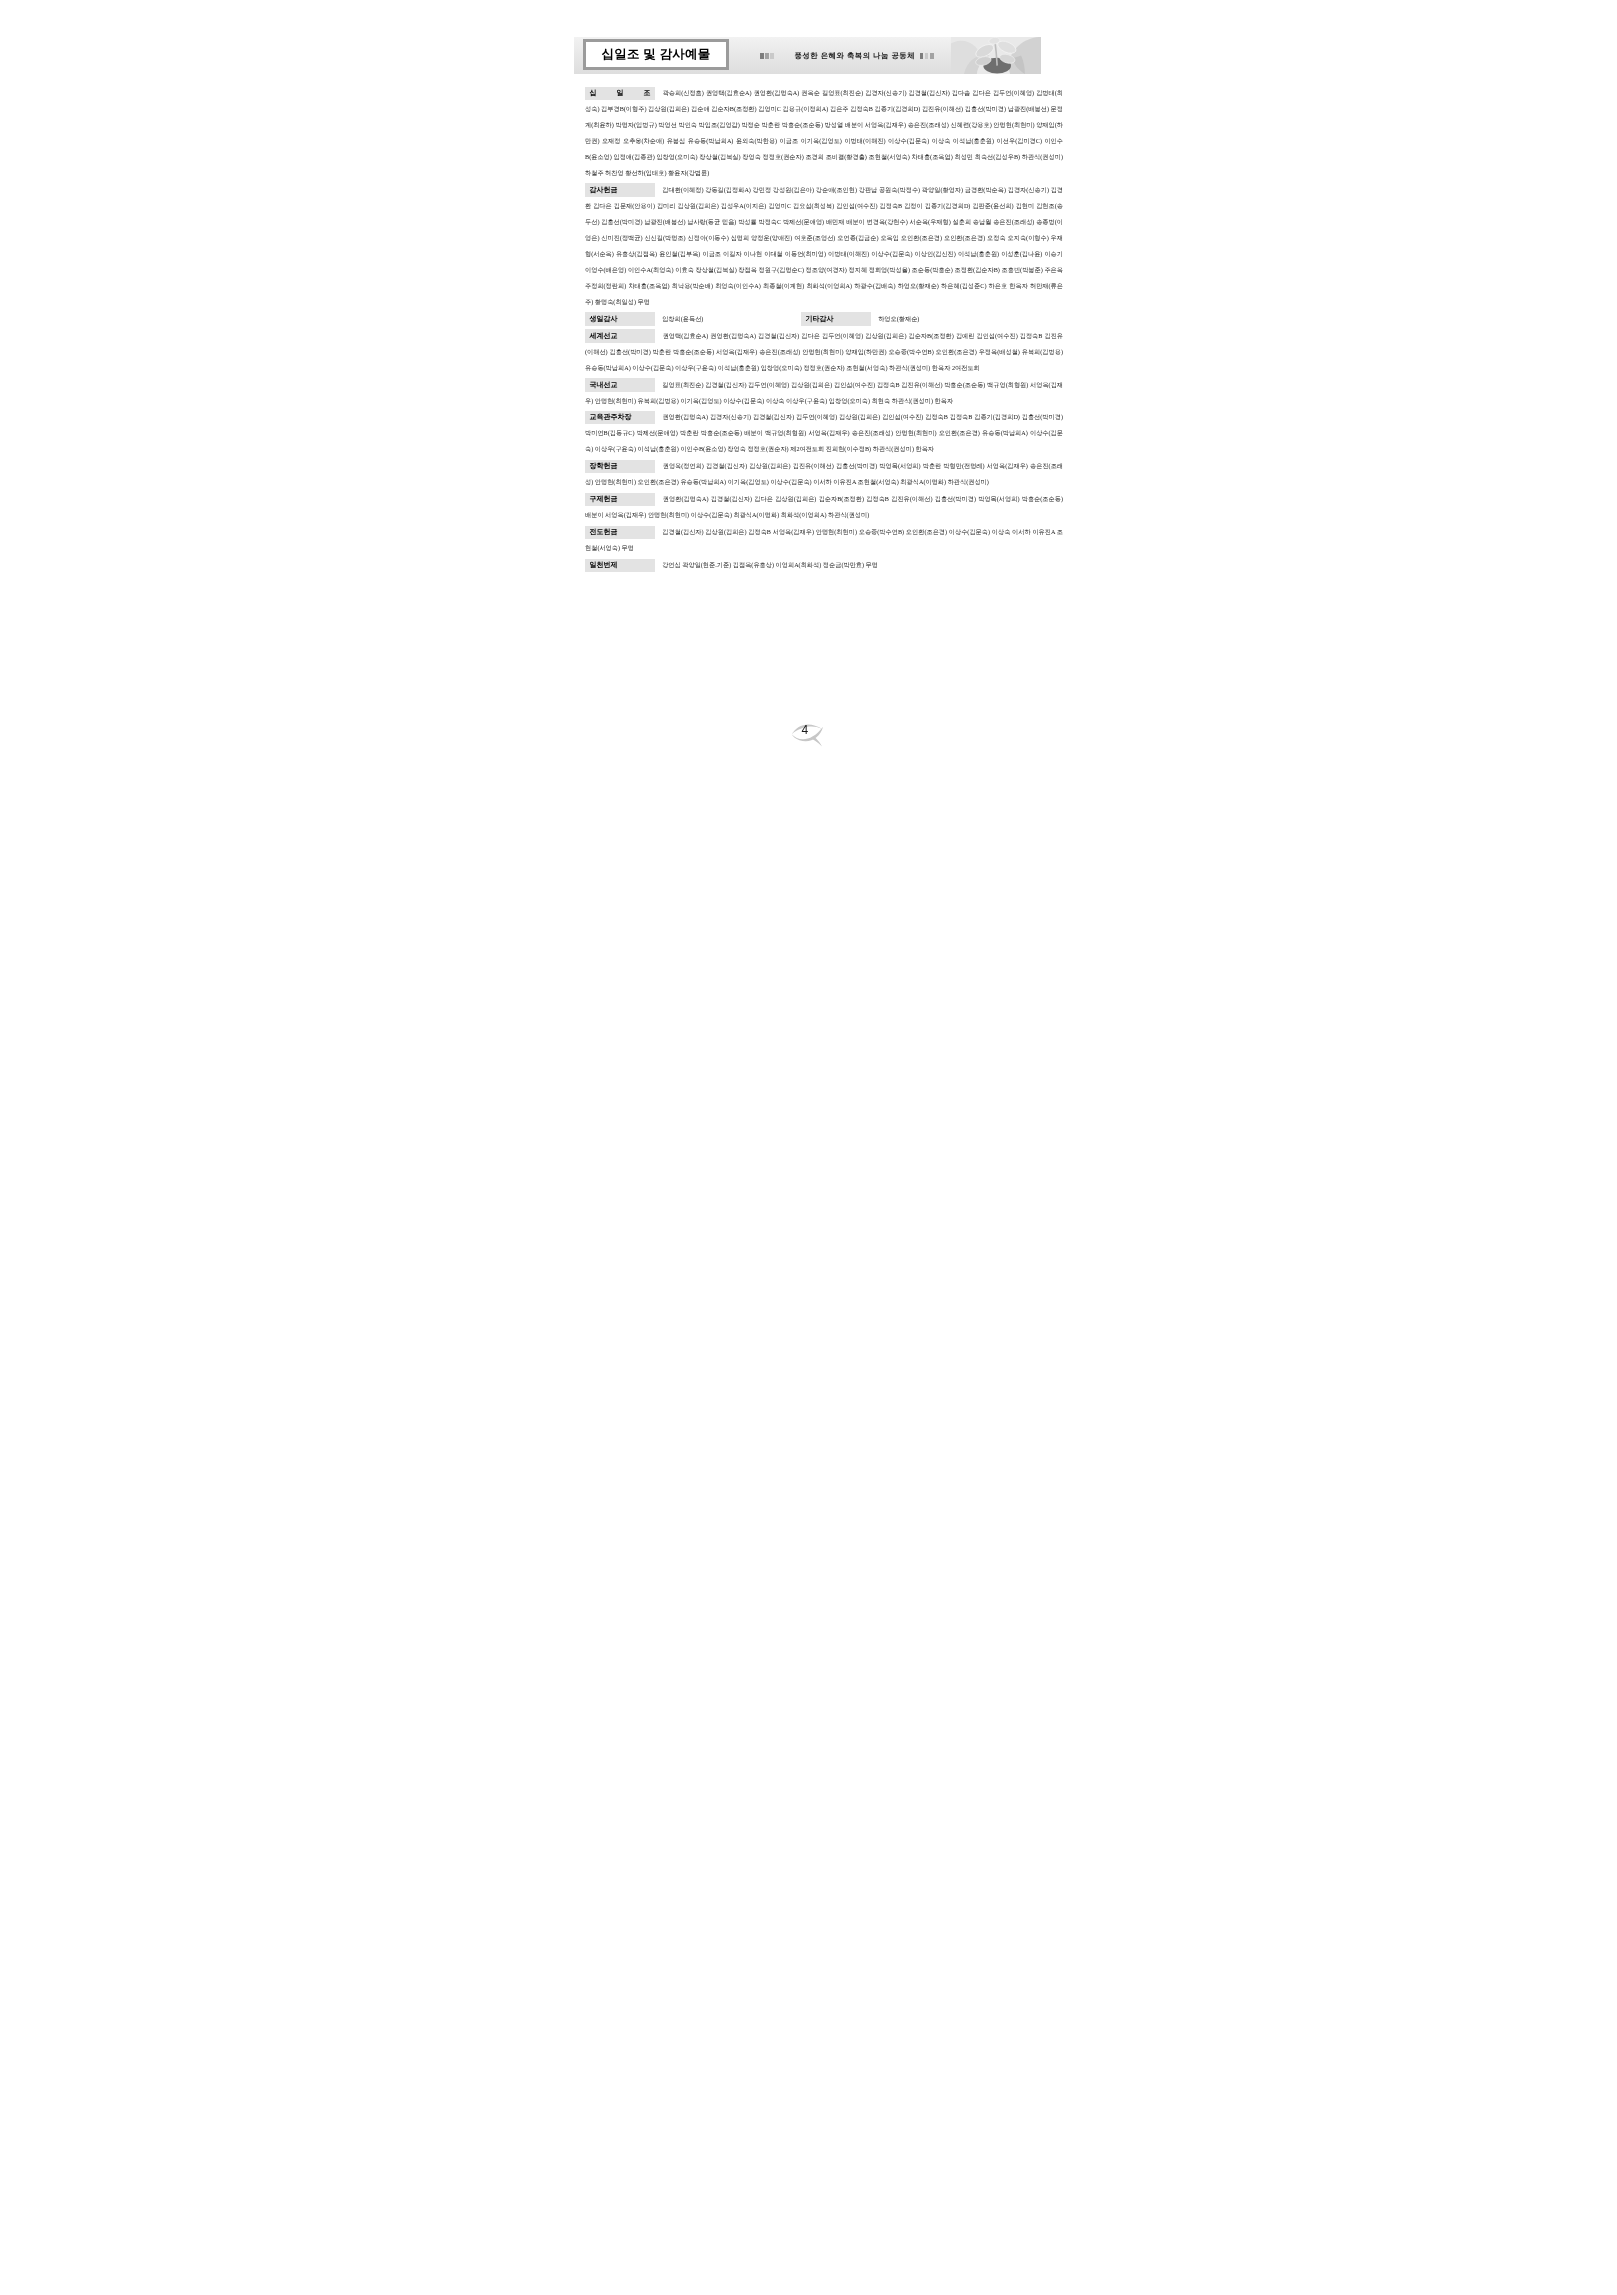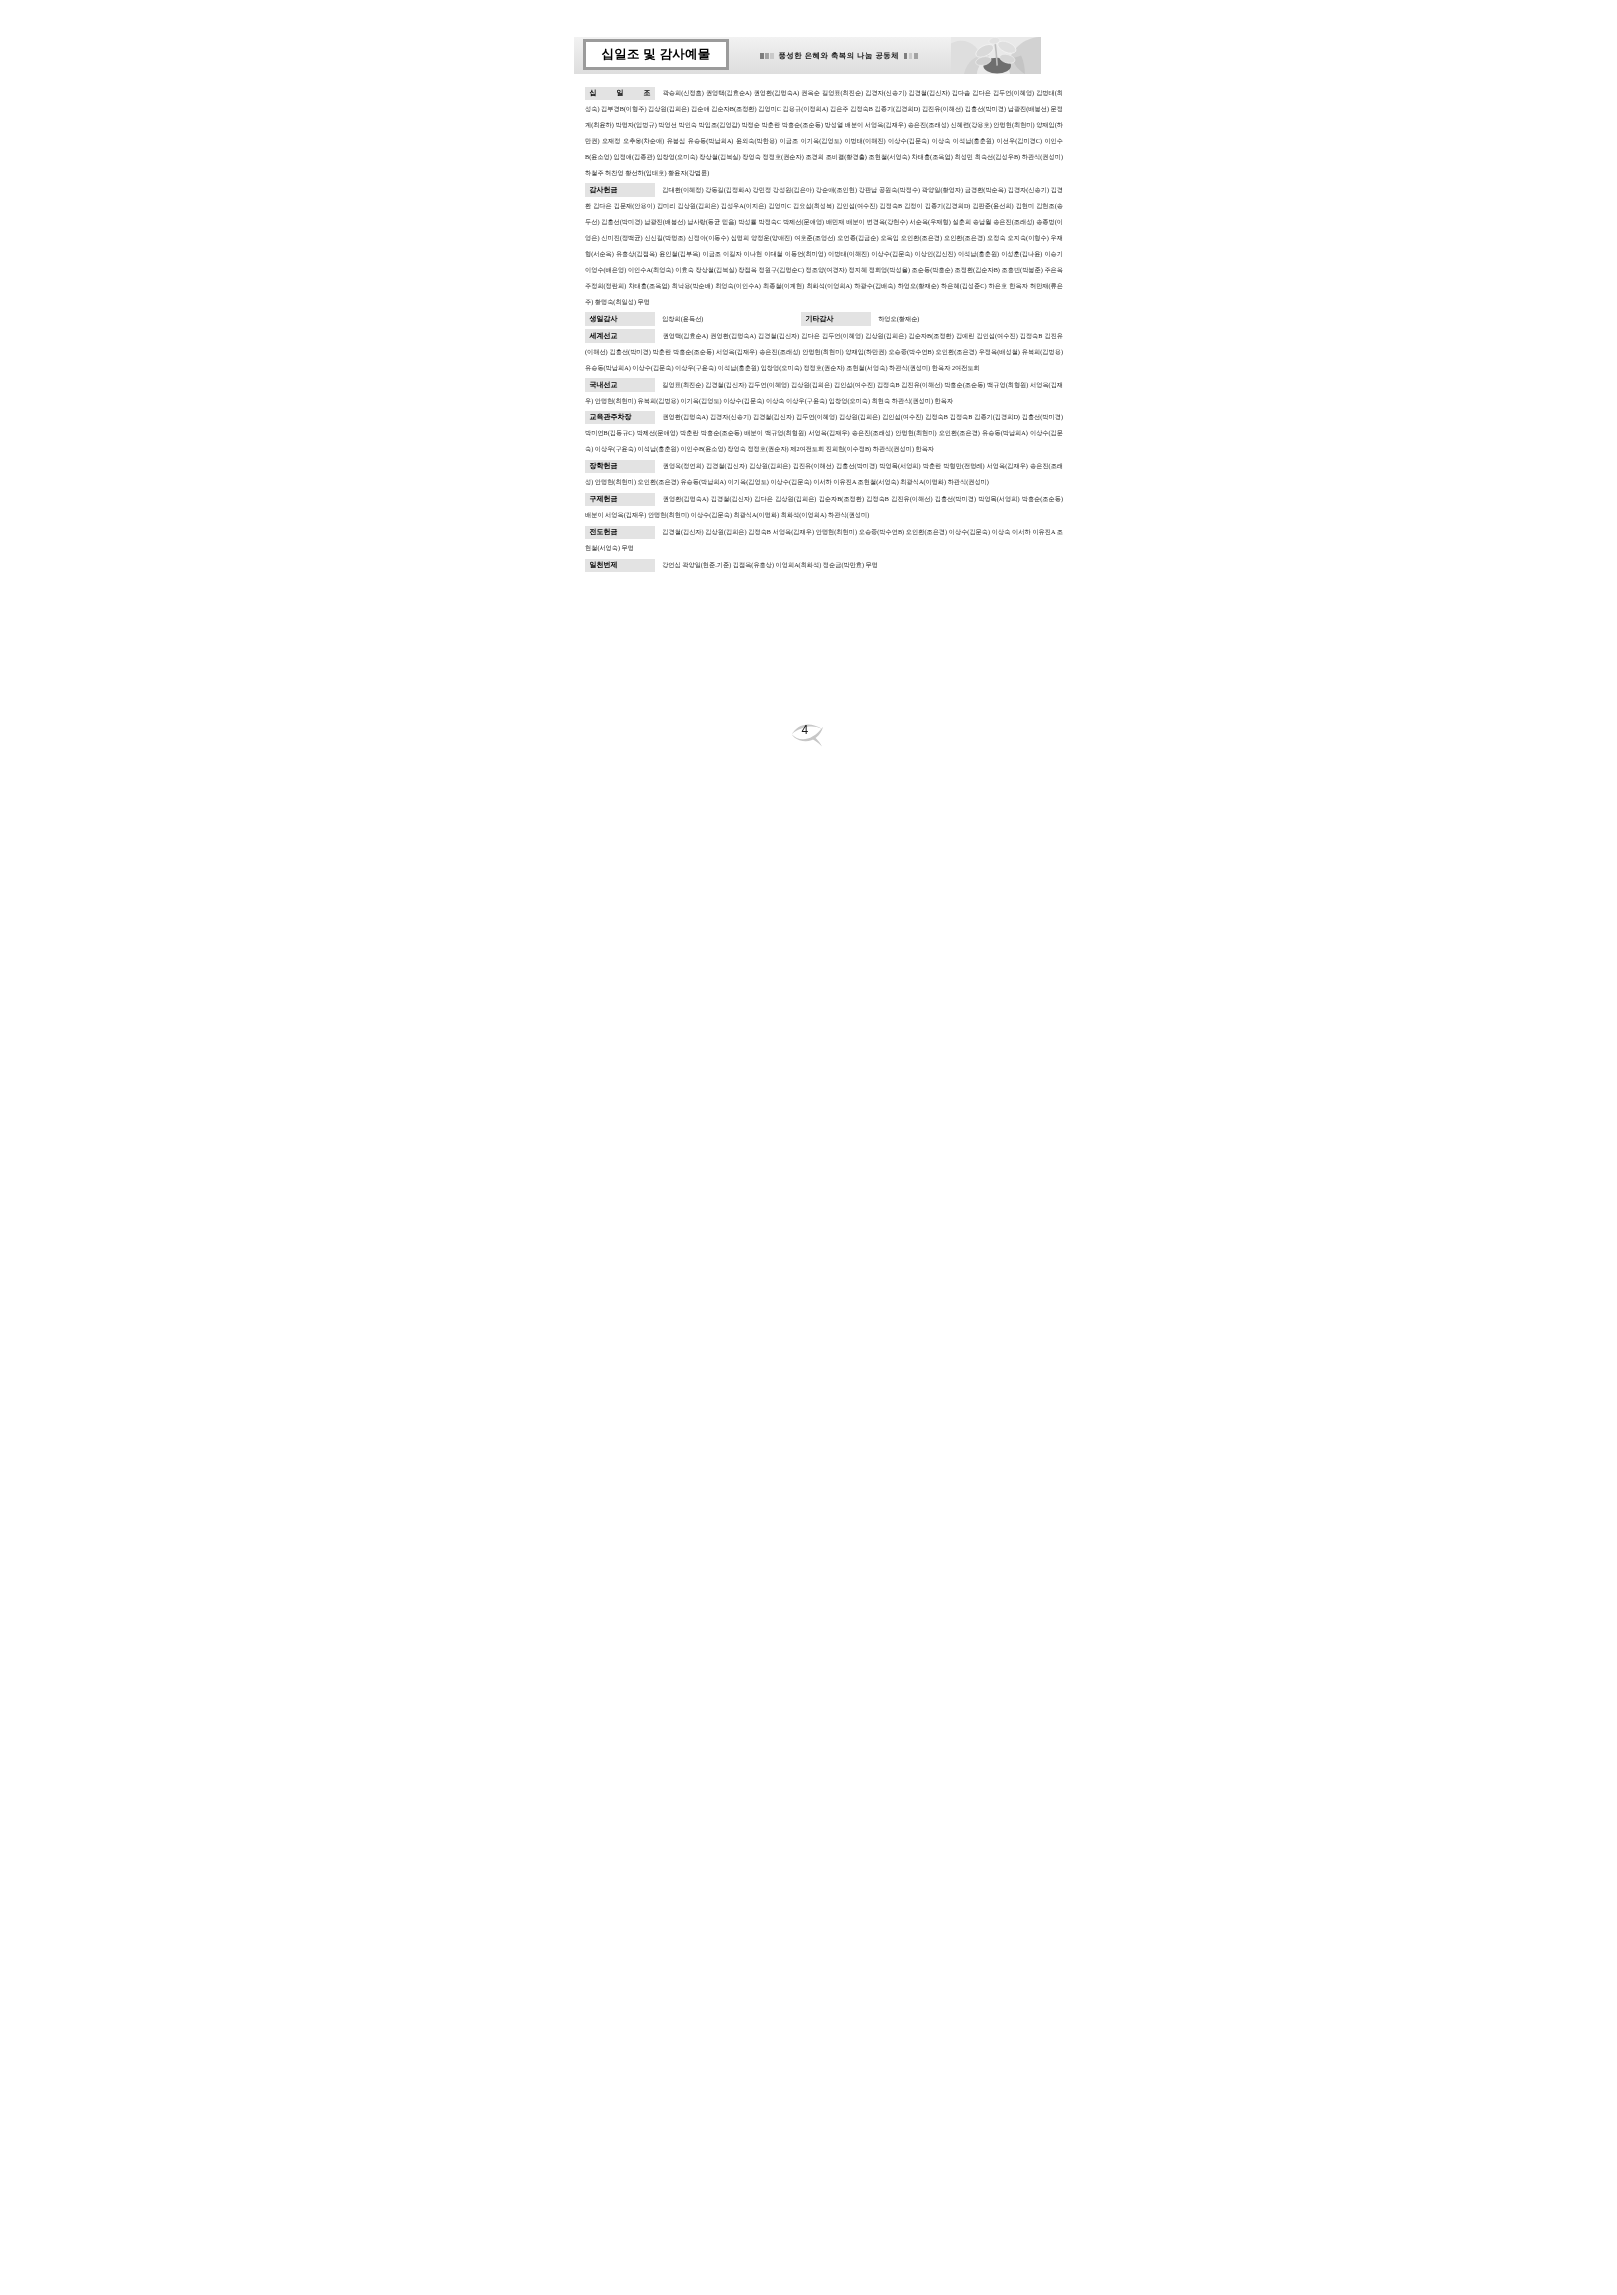--- a/index.html
+++ b/index.html
@@ -23,21 +23,21 @@
     font-family:"Liberation Sans","DejaVu Sans",sans-serif;
     font-weight:bold; font-size:12.5px; letter-spacing:0.2px; color:#000;
     white-space:nowrap;
   }
   .slogan {
     position:absolute; left:221px; top:48px; height:15px;
     display:flex; align-items:center; gap:4.6px; white-space:nowrap;
   }
   .slogan-text {
     font-family:"Liberation Sans","DejaVu Sans",sans-serif;
-    font-weight:bold; font-size:7.4px; color:#151515; letter-spacing:0.5px;
+    font-weight:bold; font-size:7.4px; color:#151515; letter-spacing:0.5px;margin-left:16px;
   }
   .squares { display:flex; gap:1.4px; align-items:center; }
   .squares i { display:block; width:3.7px; height:6px; }
   .sq-d { background:#7d7d7d; } .sq-m { background:#a2a2a2; } .sq-l { background:#c9c9c9; }
 
   .photo {
     position:absolute; left:412px; top:37px; width:90px; height:37px;
     overflow:hidden; background:#ebebeb;
   }
 

